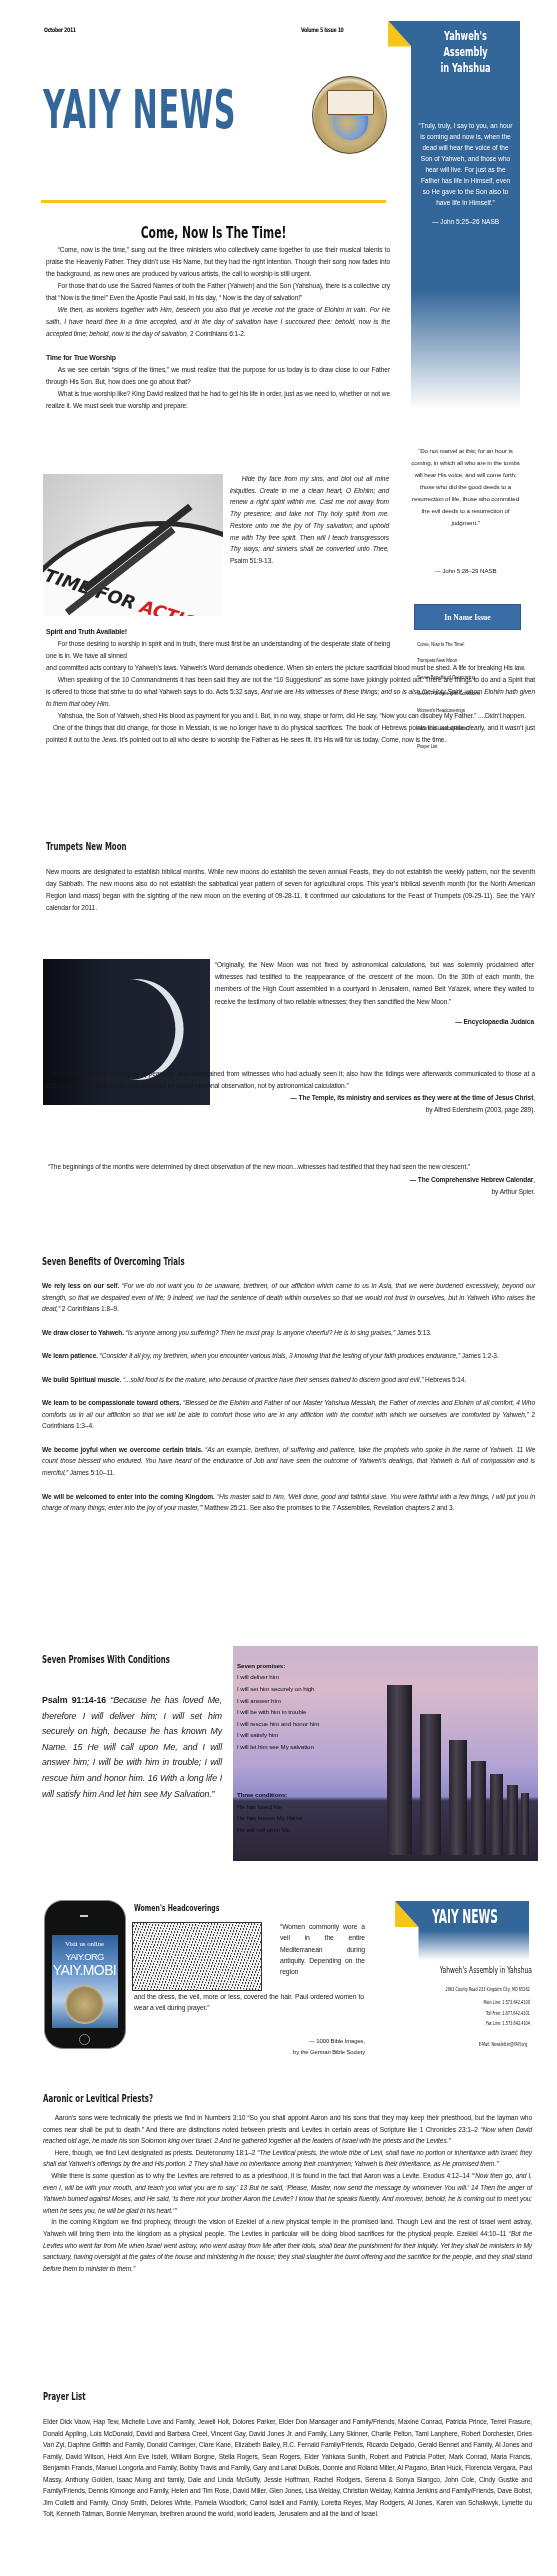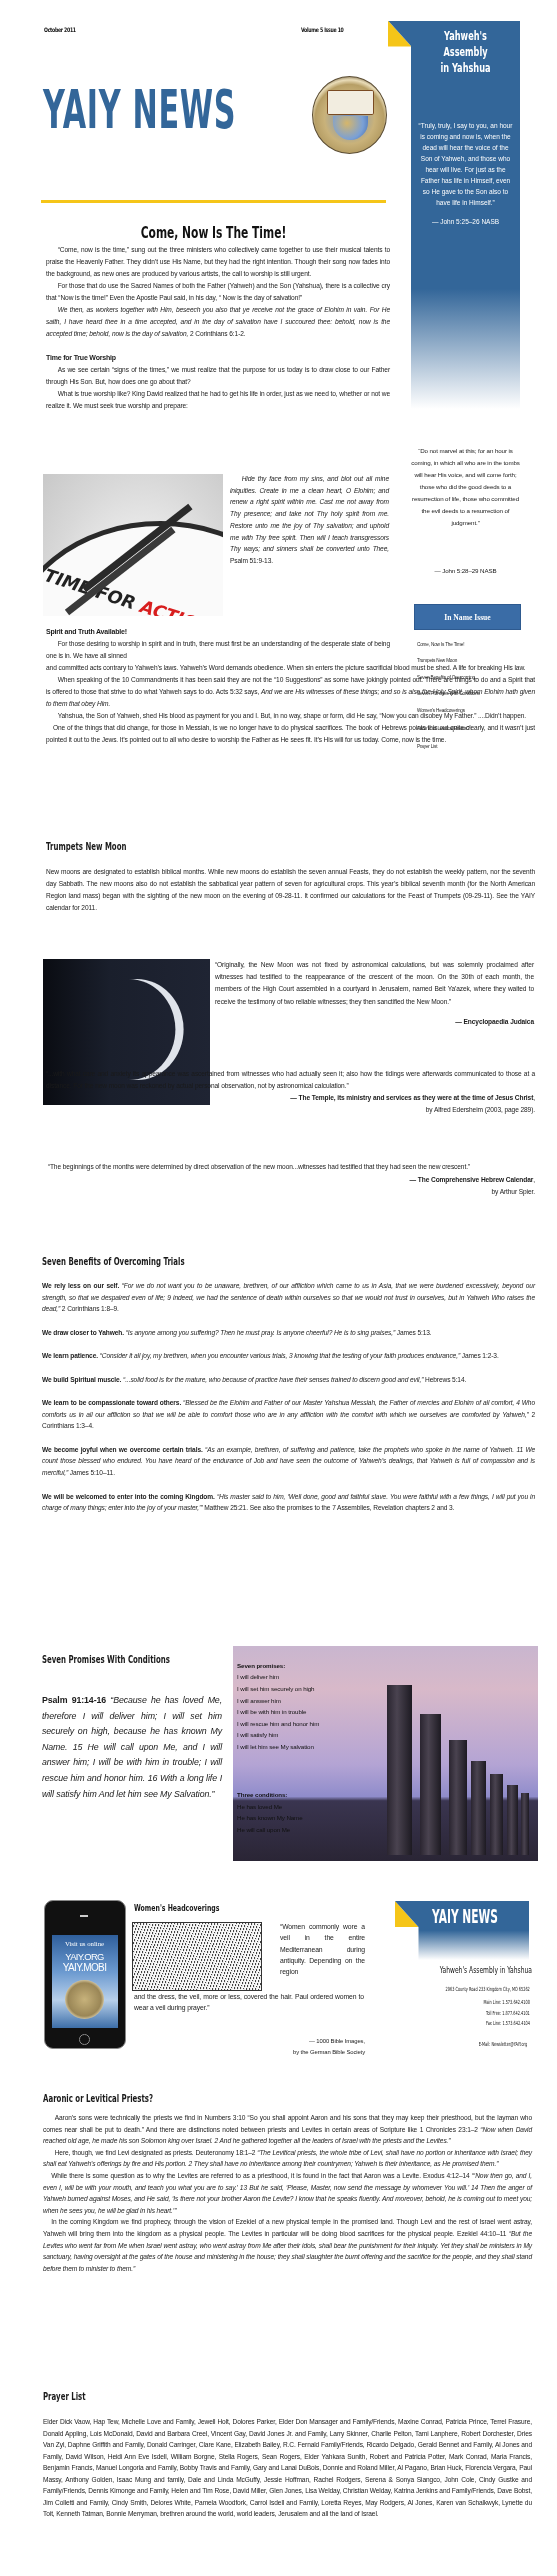--- a/index.html
+++ b/index.html
@@ -28,21 +28,21 @@
   .toc-box { background: #3a6ca6; color: #fff; font-family: "Liberation Serif", serif; font-weight: bold; font-size: 7.6px; text-align: center; border: 0.6px solid #2e5a8f; }
   .toc-item { font-family: "Liberation Sans", sans-serif; font-size: 5.3px; color: #222; letter-spacing: -0.2px; white-space: nowrap; transform: scaleX(0.88); transform-origin: left top; }
 
   
   .clock-img { background: radial-gradient(ellipse at 55% 110%, #f6f6f6 0%, #ececec 40%, #d8d8d8 70%, #c8c8c8 100%); overflow: hidden; }
   .clock-face { position: absolute; border-radius: 50%; border: 5.9px solid #2a2a2a; background: #fafafa; }
   .moon-img { background: linear-gradient(to right, #0a0c12 0%, #1a1f2c 40%, #1f2433 100%); overflow: hidden; }
   .pillars-img { background: linear-gradient(to bottom, #c9b6cf 0%, #d8b9c9 20%, #b4a4d4 55%, #8f8ccb 70%, #3a3550 72%, #2a2535 100%); overflow: hidden; }
   .pillar { position: absolute; background: linear-gradient(to right, #2a2530, #4a4350 40%, #1d1a22); }
   .promises-text { font-size: 6.2px; line-height: 11.6px; color: #111; letter-spacing: -0.1px; }
-  .phone { background: #111; border: 1.8px solid #888; border-radius: 9px; }
+  .phone { background: #111; border: 1.8px solid #888; border-radius: 19px; }
   .phone-screen { background: linear-gradient(to bottom, #2f5f9c 0%, #6c9ad0 40%, #b8d0ea 70%, #3d6ea8 100%); color: #fff; text-align: center; }
   .engrave { background: repeating-linear-gradient(110deg, #fafafa 0 1.2px, #444 1.2px 1.8px, #e9e9e9 1.8px 2.9px); border: 0.6px solid #333; }
   .yaiy-small { background: linear-gradient(to bottom, #336699 0%, #336699 50%, #ffffff 100%); }
   .contact { text-align: right; font-family: "DejaVu Sans", sans-serif; font-size: 5.6px; line-height: 10.6px; color: #111; transform: scaleX(0.62); transform-origin: right top; white-space: nowrap; }
 </style>
 </head>
 <body>
 
 <div class="abs date" style="left:44px;top:26px;">October 2011</div>
 <div class="abs volume" style="left:301px;top:26px;">Volume 5 Issue  10</div>
@@ -182,21 +182,21 @@
     <div>He has known My Name</div>
     <div>He will call upon Me</div>
   </div>
 </div>
 
 <div class="abs phone" style="left:44px;top:1900px;width:82px;height:149px;">
   <div style="position:absolute;left:35px;top:14px;width:8.2px;height:1.8px;background:#ccc;"></div>
   <div class="phone-screen" style="position:absolute;left:6.5px;top:34px;width:66px;height:93px;padding-top:4.7px;">
     <div style="font-family:'Liberation Serif',serif;font-size:6.8px;">Visit us online</div>
     <div style="font-size:9.4px;margin-top:4.7px;letter-spacing:-0.6px;">YAIY.ORG</div>
-    <div style="font-size:10px;letter-spacing:-0.6px;">YAIY.MOBI</div>
+    <div style="font-size:14px;letter-spacing:-0.6px;">YAIY.MOBI</div>
     <div style="margin:7px auto 0;width:39px;height:39px;border-radius:50%;background:radial-gradient(circle, #c7b27b 0%, #9a8656 60%, #e5d7b2 75%, #6b5a3c 100%);"></div>
   </div>
   <div style="position:absolute;left:34px;top:133px;width:10.6px;height:10.6px;border:1.2px solid #888;border-radius:50%;"></div>
 </div>
 
 <div class="abs section-head" style="left:134px;top:1902px;font-size:9.4px;">Women's Headcoverings</div>
 <div class="abs engrave" style="left:132px;top:1922px;width:130px;height:69px;"></div>
 <div class="abs body-text" style="left:280px;top:1921px;width:85px;font-size:6.8px;line-height:11.3px;">
   <p class="noindent">“Women commonly wore a veil in the entire Mediterranean during antiquity. Depending on the region</p>
 </div>

